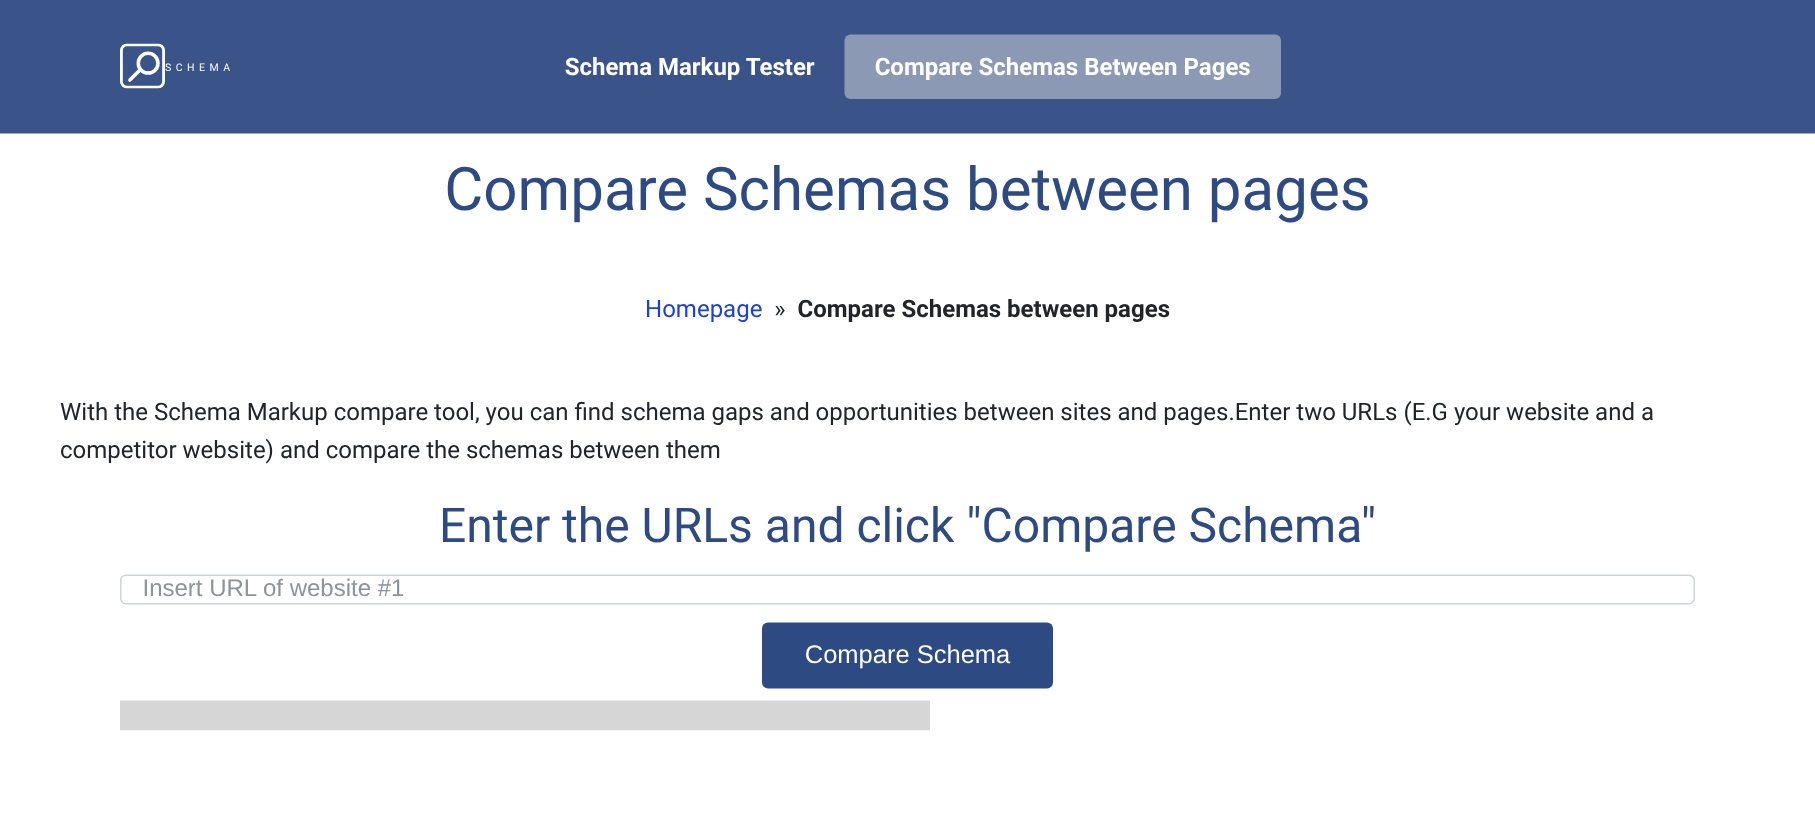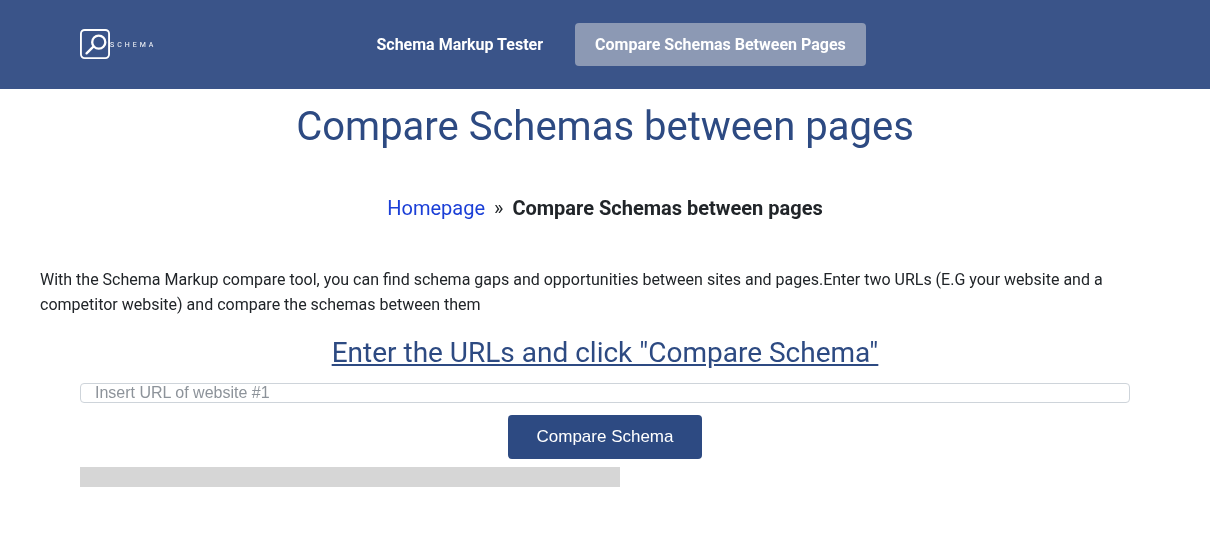--- a/index.html
+++ b/index.html
@@ -32,21 +32,21 @@
     }
     .logo-text {
       color: #ffffff;
       font-size: 7px;
       letter-spacing: 3px;
       font-weight: 400;
     }
     .nav-items {
       display: flex;
       align-items: center;
-      gap: 12px;
+      gap: 0;
       margin-left: 140px;
     }
     .nav-link {
       color: #ffffff;
       font-weight: 700;
       font-size: 16px;
       padding: 12px 20px;
       text-decoration: none;
       cursor: pointer;
       white-space: nowrap;
@@ -57,21 +57,21 @@
     }
     .page-title {
       color: #2d4a82;
       font-size: 40px;
       font-weight: 400;
       text-align: center;
       margin-top: 14px;
     }
     .breadcrumb {
       text-align: center;
-      font-size: 20px;
+      font-size: 16px;
       color: #212529;
       margin-top: 46px;
       font-weight: 700;
     }
     .breadcrumb a {
       color: #1b3fd7;
       font-weight: 400;
       text-decoration: none;
     }
     .breadcrumb-sep {
@@ -82,25 +82,24 @@
     .description {
       text-align: left;
       font-size: 16px;
       color: #212529;
       margin-top: 48px;
       padding: 0 40px;
       line-height: 1.55;
     }
     .sub-heading {
       color: #2d4a82;
-      font-size: 28px;
+      font-size: 32px;
       font-weight: 400;
       text-align: center;
       margin-top: 18px;
-      text-decoration: underline;
     }
     .form-row {
       display: flex;
       gap: 8px;
       padding: 0 80px;
       margin-top: 14px;
       flex-direction: column;
     }
     .url-input {
       flex: 1;

